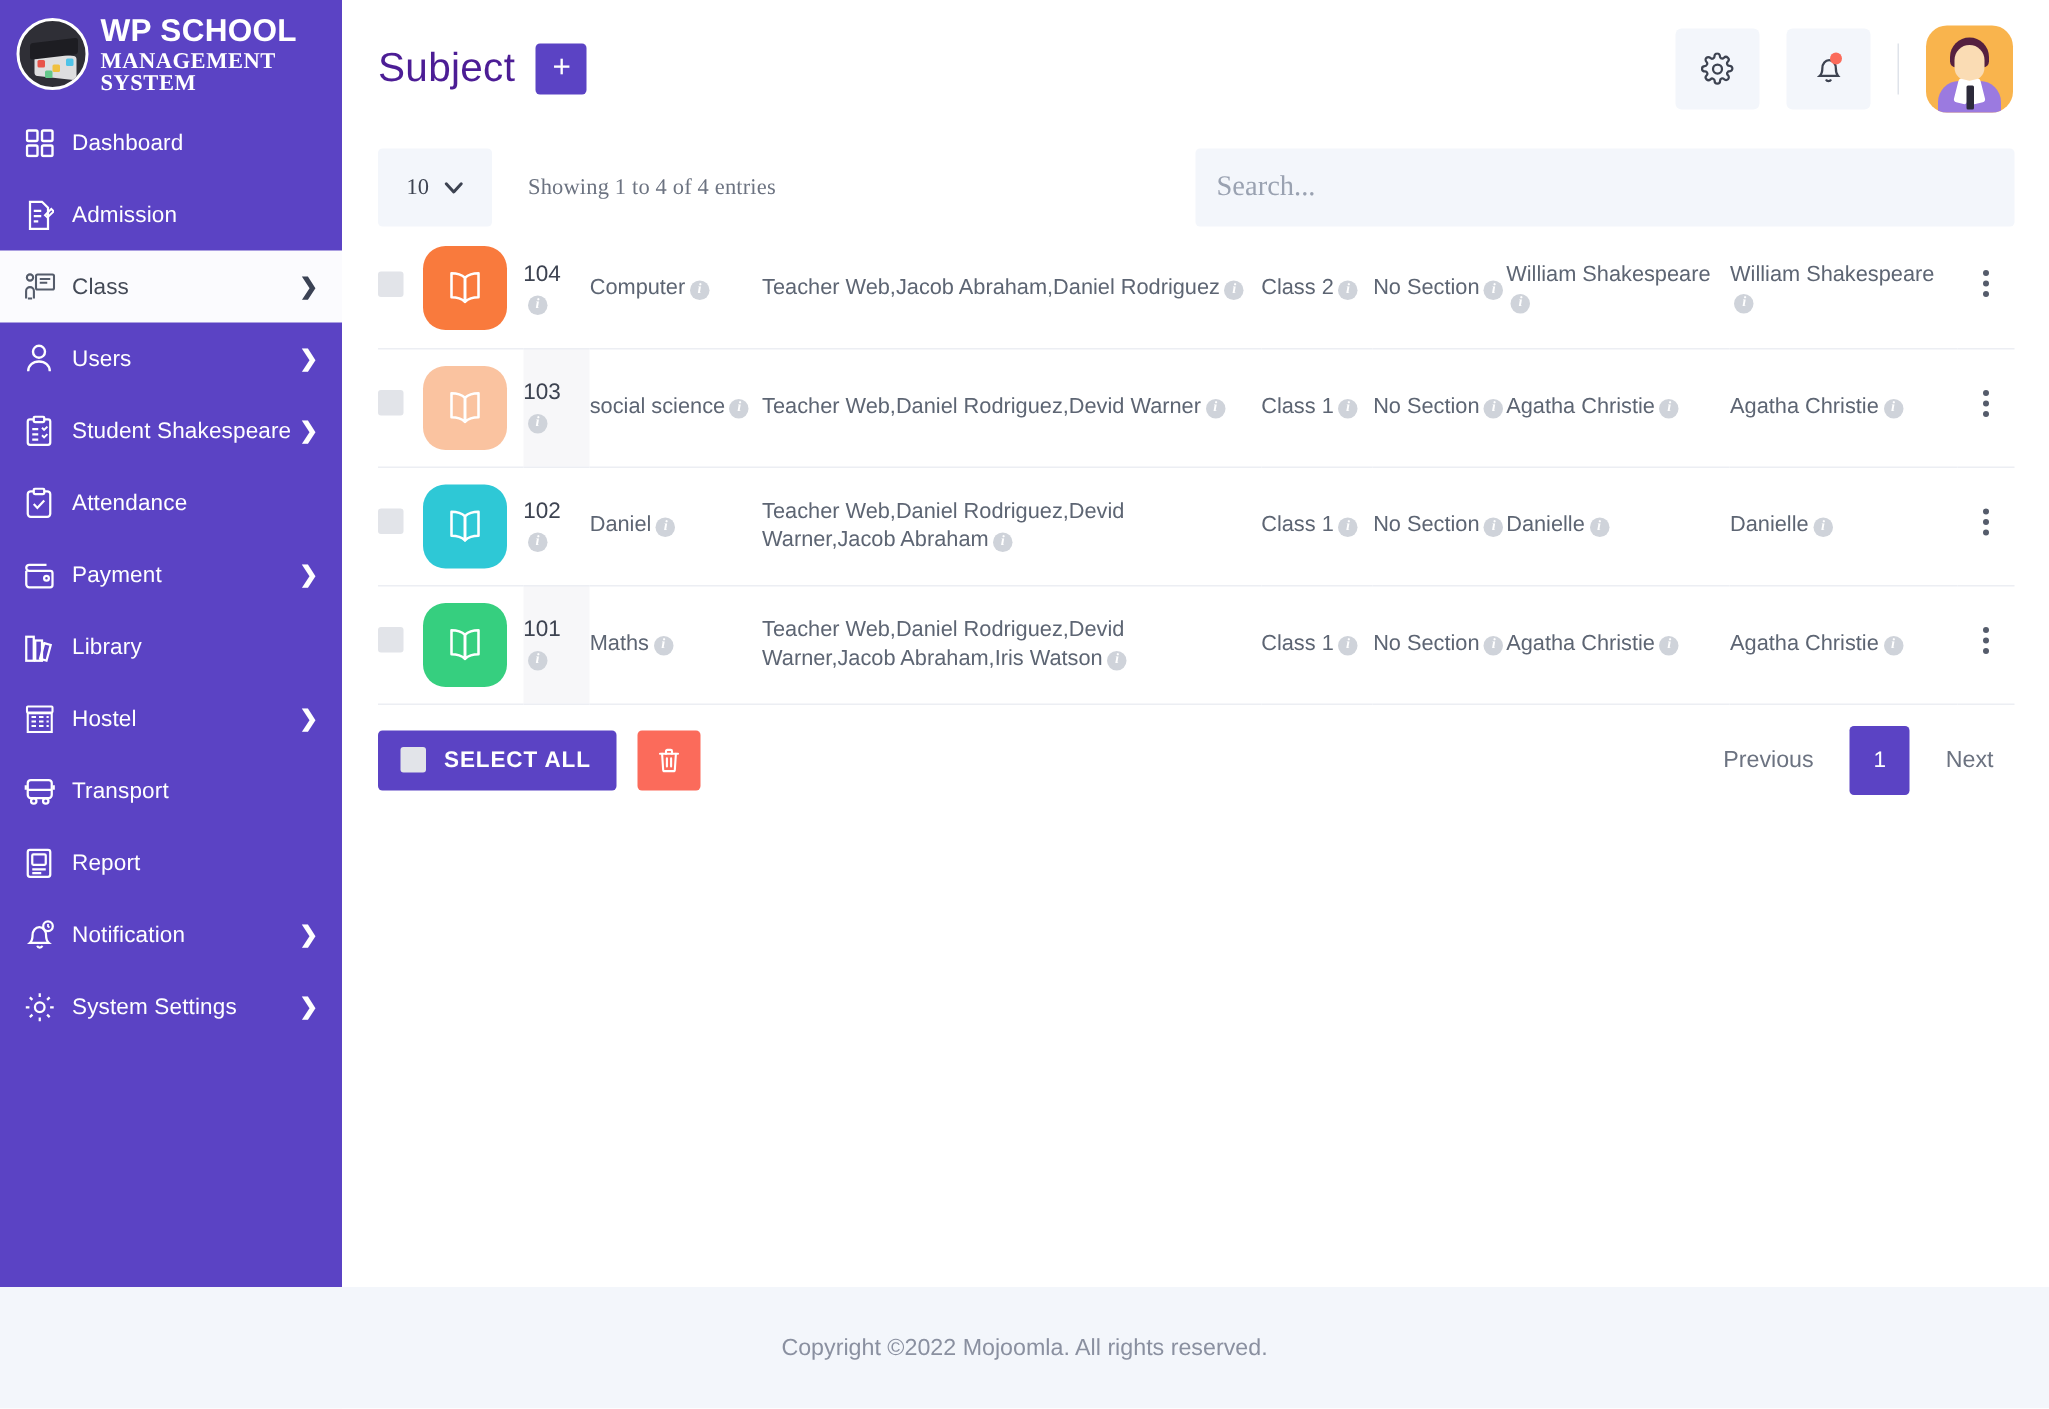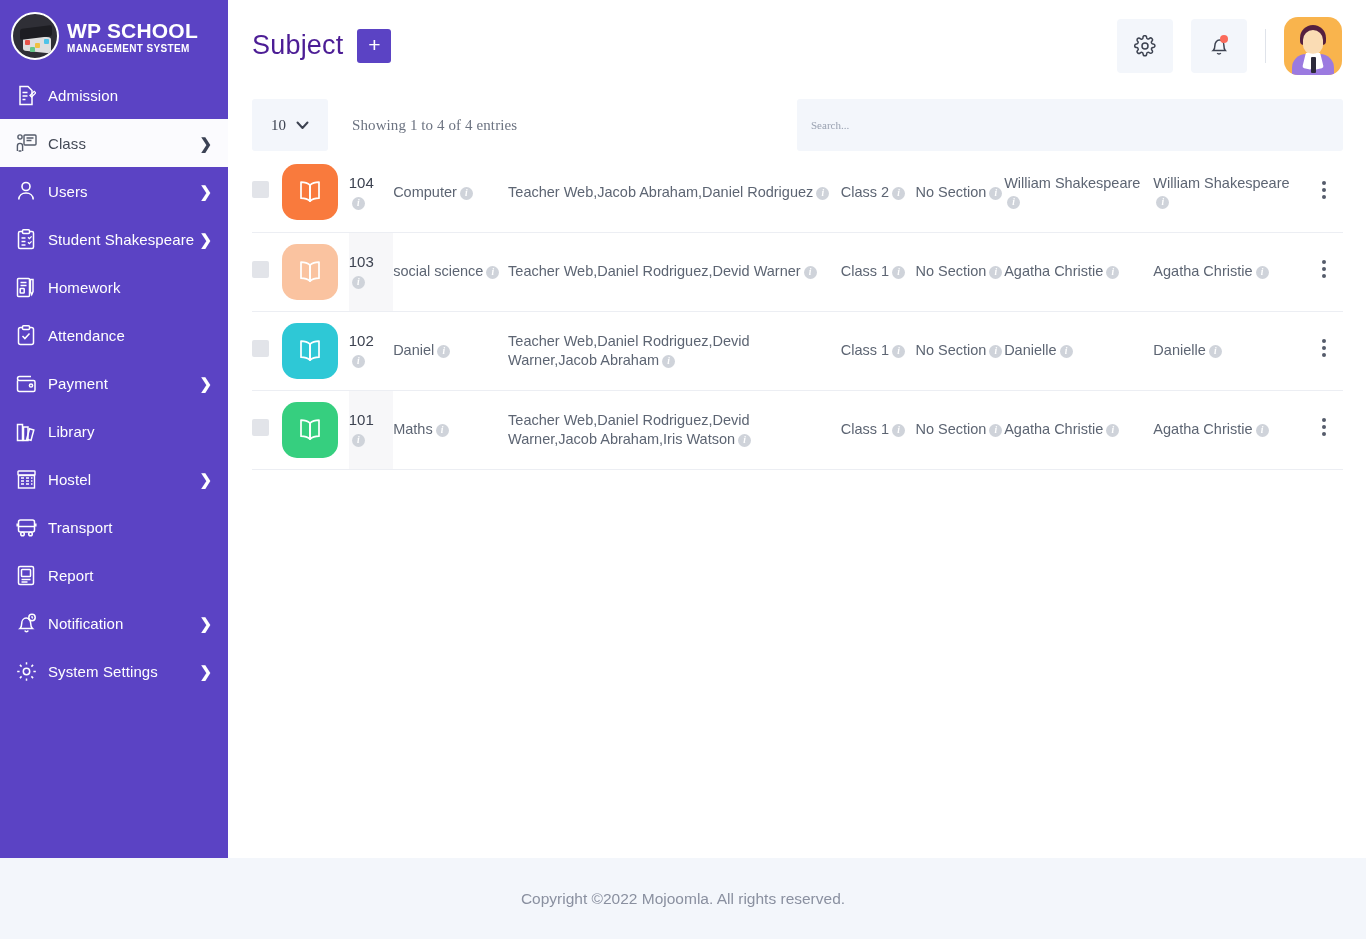--- a/index.html
+++ b/index.html
@@ -44,22 +44,22 @@
   .brand-logo .conf4 { background:#64c88a; left:17px; top:33px; }
   .brand-logo .paper {
     position: absolute; left: 10px; top: 22px; width: 28px; height: 16px;
     background: #f2f2f2; transform: skewY(6deg); border-radius: 2px; opacity:.9;
   }
   .brand-text { line-height: 1; padding-top: 2px; }
   .brand-title {
     color:#fff; font-size:21px; font-weight:bold; letter-spacing:.2px; display:block;
   }
   .brand-sub {
-    color:#fff; font-size:10px; font-weight:bold; letter-spacing:.35px;
-    display:block; margin-top:3px;
+    color:#fff; font-size:15px; font-weight:bold; letter-spacing:.35px;
+    display:block; margin-top:3px;font-family:Liberation Serif, serif;
   }
 
   .nav { display: flex; flex-direction: column; }
   .nav-item {
     display: flex; align-items: center;
     height: 48px; padding: 0 16px 0 12px;
     color: #ffffff; font-size: 15px;
     cursor: pointer; position: relative;
   }
   .nav-item .nav-icon {
@@ -130,21 +130,21 @@
     width: 76px; height: 52px; background:#f3f6fb; border-radius:3px;
     display:flex; align-items:center; justify-content:center; gap:10px;
     cursor:pointer; color:#3d4351; font-size:15px;
   }
   .showing {
     margin-left: 24px; color:#6c7381; font-size:15px; letter-spacing:.1px;
   }
   .search-wrap { margin-left:auto; }
   .search-input {
     width: 546px; height: 52px; background:#f3f6fb; border:none;
-    border-radius:3px; padding: 0 14px; font-size:11px; color:#3d4351;
+    border-radius:3px; padding: 0 14px; font-size:19px; color:#3d4351;
     font-family: inherit;
   }
   .search-input::placeholder { color:#9aa2b1; }
 
   
   table.data { width: 100%; border-collapse: collapse; table-layout: fixed; }
   table.data td {
     border-bottom: 1px solid #eceef3;
     vertical-align: middle;
     padding: 10px 0;
@@ -239,20 +239,32 @@
         <div class="cap"></div>
       </div>
       <div class="brand-text">
         <span class="brand-title">WP SCHOOL</span>
         <span class="brand-sub">MANAGEMENT SYSTEM</span>
       </div>
     </div>
 
     <nav class="nav">
 
+      <div class="nav-item">
+        <span class="nav-icon">
+          <svg width="19" height="19" viewBox="0 0 19 19" fill="none" stroke="#fff" stroke-width="1.6">
+            <rect x="1" y="1" width="7" height="7" rx="1"></rect>
+              <rect x="11" y="1" width="7" height="7" rx="1"></rect>
+            <rect x="1" y="11" width="7" height="7" rx="1"></rect>
+              <rect x="11" y="11" width="7" height="7" rx="1"></rect>
+          </svg>
+        </span>
+        <span class="nav-label">Dashboard</span>
+        <span class="nav-chev"></span>
+      </div>
 
       <div class="nav-item">
         <span class="nav-icon">
           <svg width="19" height="21" viewBox="0 0 19 21" fill="none" stroke="#fff" stroke-width="1.5">
             <path d="M3 1.5h8l4 4V19.5H3z"></path>
               <path d="M5.5 7.5h5M5.5 11h5M5.5 14.5h3"></path>
             <path d="M13 10.5l4.2-4.2 1.6 1.6L14.6 12z" stroke-width="1.3"></path>
           </svg>
         </span>
         <span class="nav-label">Admission</span>
@@ -289,32 +301,20 @@
             <rect x="1.5" y="2.5" width="15" height="17" rx="1.5"></rect>
             <rect x="5.5" y="0.8" width="7" height="3.6" rx="1" fill="#5b43c4"></rect>
             <path d="M4.5 9h4M4.5 12.5h4M4.5 16h4"></path>
             <path d="M11 8.2l1.4 1.4 2.2-2.2M11 13.2l1.4 1.4 2.2-2.2" stroke-width="1.3"></path>
           </svg>
         </span>
         <span class="nav-label">Student Shakespeare</span>
         <span class="nav-chev">❯</span>
       </div>
 
-      <div class="nav-item">
-        <span class="nav-icon">
-          <svg width="20" height="21" viewBox="0 0 20 21" fill="none" stroke="#fff" stroke-width="1.5">
-            <rect x="1.5" y="1.5" width="12" height="18" rx="1"></rect>
-            <path d="M4.5 5.5h6M4.5 8.5h6"></path>
-            <rect x="4.2" y="11.5" width="4" height="4.5" rx="0.6"></rect>
-            <path d="M17 2.5v12l-1.3 3-1.3-3v-12z"></path>
-          </svg>
-        </span>
-        <span class="nav-label">Homework</span>
-        <span class="nav-chev"></span>
-      </div>
 
       <div class="nav-item">
         <span class="nav-icon">
           <svg width="18" height="21" viewBox="0 0 18 21" fill="none" stroke="#fff" stroke-width="1.5">
             <rect x="1.5" y="2.5" width="15" height="17" rx="2"></rect>
             <rect x="5.5" y="0.8" width="7" height="3.6" rx="1" fill="#5b43c4"></rect>
             <path d="M5.5 11l2.4 2.6 4.6-5"></path>
           </svg>
         </span>
         <span class="nav-label">Attendance</span>
@@ -618,20 +618,41 @@
               <span>Agatha Christie</span><span class="info">i</span>
             </td>
             <td class="c-menu">
               <span class="kebab"><i></i><i></i><i></i></span>
             </td>
           </tr>
 
         </tbody>
       </table>
 
+      <div class="table-footer">
+        <button class="select-all-btn">
+          <span class="sq"></span>
+          <span>SELECT ALL</span>
+        </button>
+        <button class="delete-btn">
+          <span>
+            <svg width="16" height="18" viewBox="0 0 16 18" fill="none" stroke="#fff" stroke-width="1.4" stroke-linecap="round">
+              <path d="M2 4.5h12"></path>
+              <path d="M6 4.5V2.8c0-.5.4-.9.9-.9h2.2c.5 0 .9.4.9.9v1.7"></path>
+              <path d="M3.4 4.5l.7 10.6c0 .6.5 1 1 1h5.8c.6 0 1-.4 1-1l.7-10.6"></path>
+              <path d="M6.6 7.6v5.4M9.4 7.6v5.4"></path>
+            </svg>
+          </span>
+        </button>
+        <div class="pagination">
+          <span class="pg-link">Previous</span>
+          <span class="pg-num">1</span>
+          <span class="pg-link">Next</span>
+        </div>
+      </div>
 
     </div>
   </div>
 
   <div class="sidebar-spacer"></div>
   <footer class="page-footer">
     <span>Copyright ©2022 Mojoomla. All rights reserved.</span>
   </footer>
 
 </div>

